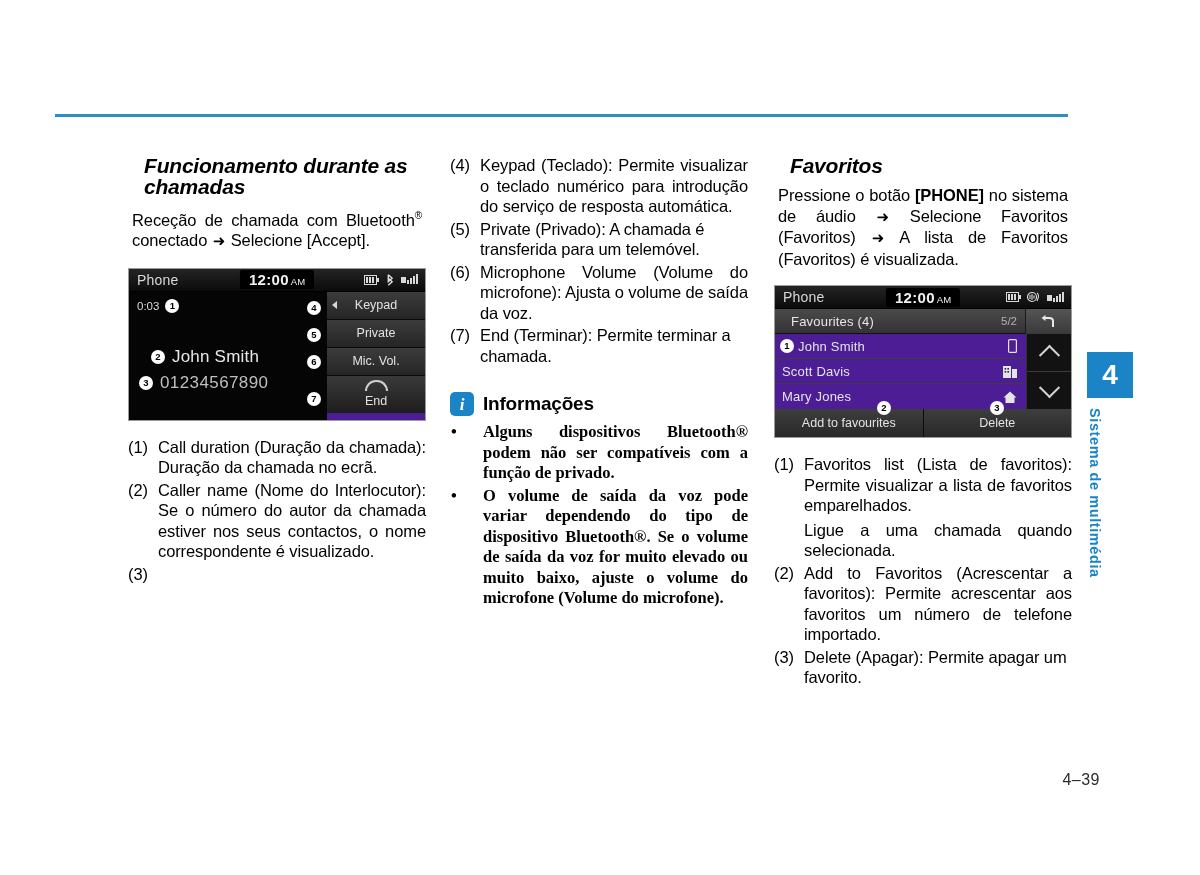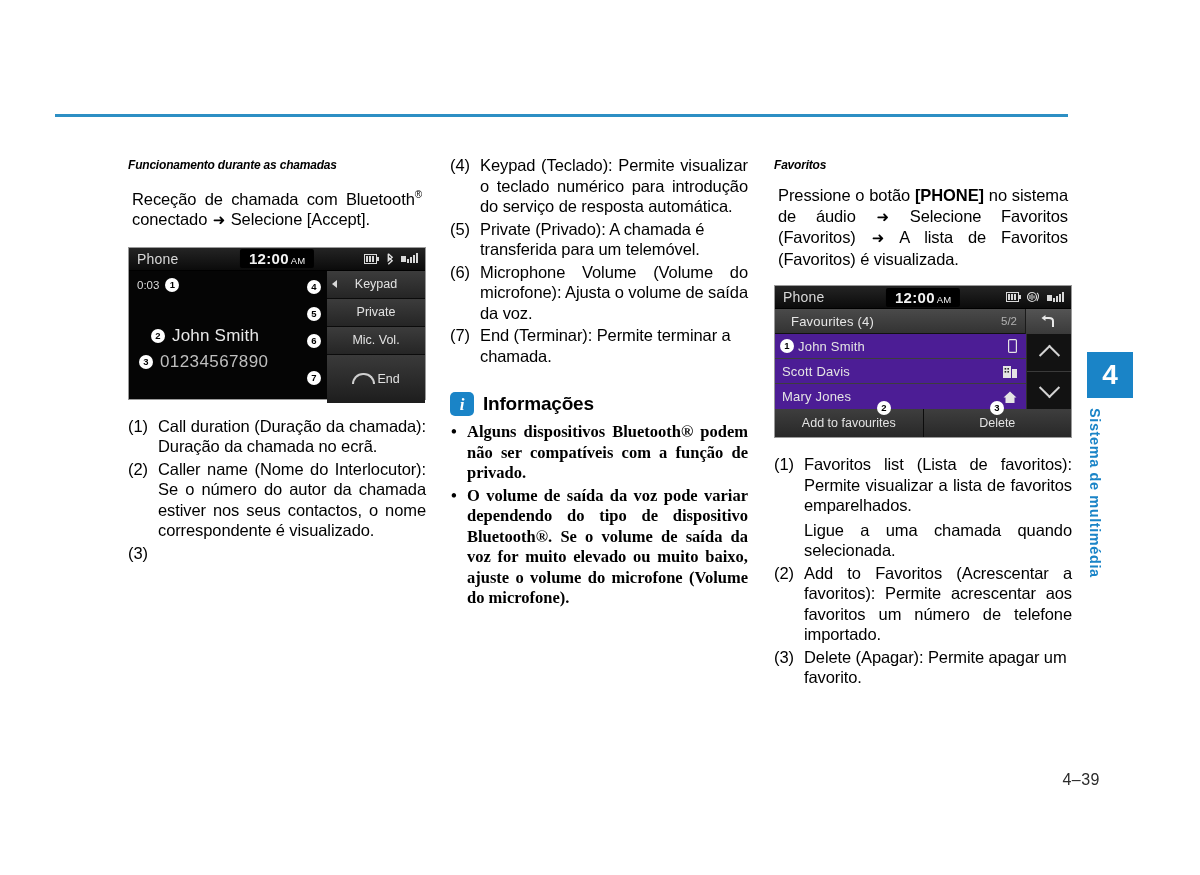--- a/index.html
+++ b/index.html
@@ -37,25 +37,25 @@
     position: absolute;
     top: 0;
     width: 298px;
   }
   .col-1 { left: 128px; }
   .col-2 { left: 450px; }
   .col-3 { left: 774px; }
 
   
   h2.sec-head {
-    font-size: 12px;
+    font-size: 21px;
     font-weight: bold;
     font-style: italic;
     line-height: 21px;
-    margin: 0 0 9px 0;
+    margin: 0 0 9px 16px;
     letter-spacing: -0.2px;
   }
   p.body {
     font-size: 16.5px;
     line-height: 20.5px;
     margin: 4px;
     text-align: justify;
     letter-spacing: -0.1px;
   }
 
@@ -141,21 +141,21 @@
     line-height: 20.5px;
     text-align: justify;
     margin-bottom: 2px;
   }
   ul.info-list > li::before {
     content: "\2022";
     position: absolute;
     left: 1px;
     top: 0;
   }
-  ul.info-list > li .t { display: block; }
+  ul.info-list > li .t { display: block; margin-left: 16px; }
 
   
   .device {
     width: 298px;
     background: #4c1d95;
     border: 1px solid #9a9a9a;
     box-sizing: border-box;
     position: relative;
     font-family: "Liberation Sans", sans-serif;
     user-select: none;
@@ -253,22 +253,22 @@
     background: linear-gradient(#3c3c3c, #252525);
     border-bottom: 1px solid #0b0b0b;
     color: #e2e2e2;
     font-size: 12.5px;
     display: flex;
     align-items: center;
     justify-content: center;
     position: relative;
   }
   .softkey.end {
-    height: 48px;
-    flex-direction: row;
+    height: 37px;
+    flex-direction: column;
     justify-content: center;
     gap: 2px;
     border-bottom: none;
     background: linear-gradient(#3a3a3a, #1d1d1d);
   }
   .endglyph {
     width: 19px;
     height: 9px;
     border: 2px solid #cfcfcf;
     border-bottom: none;

